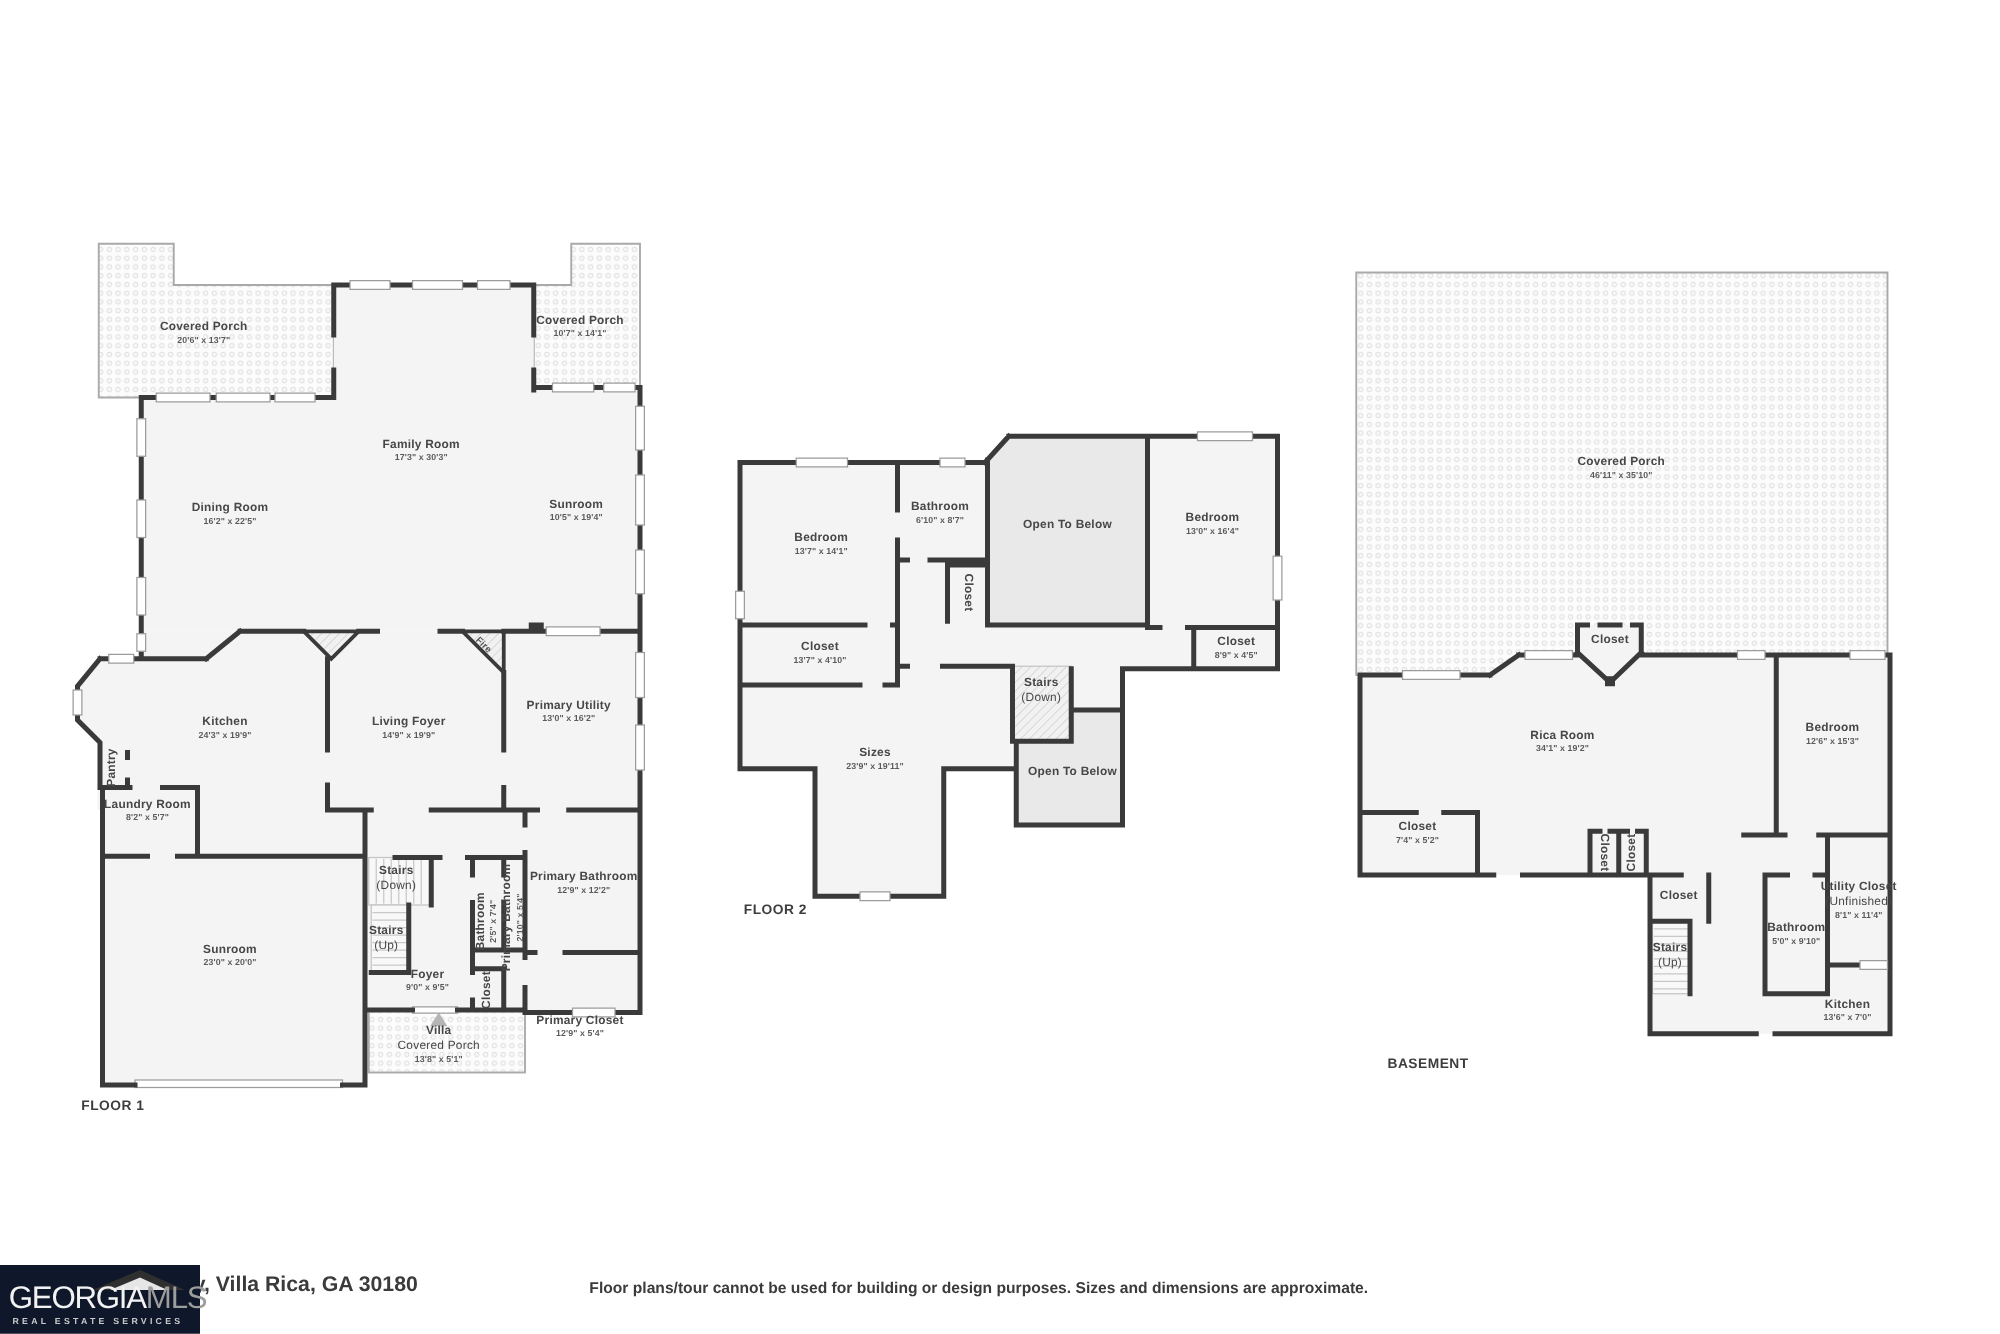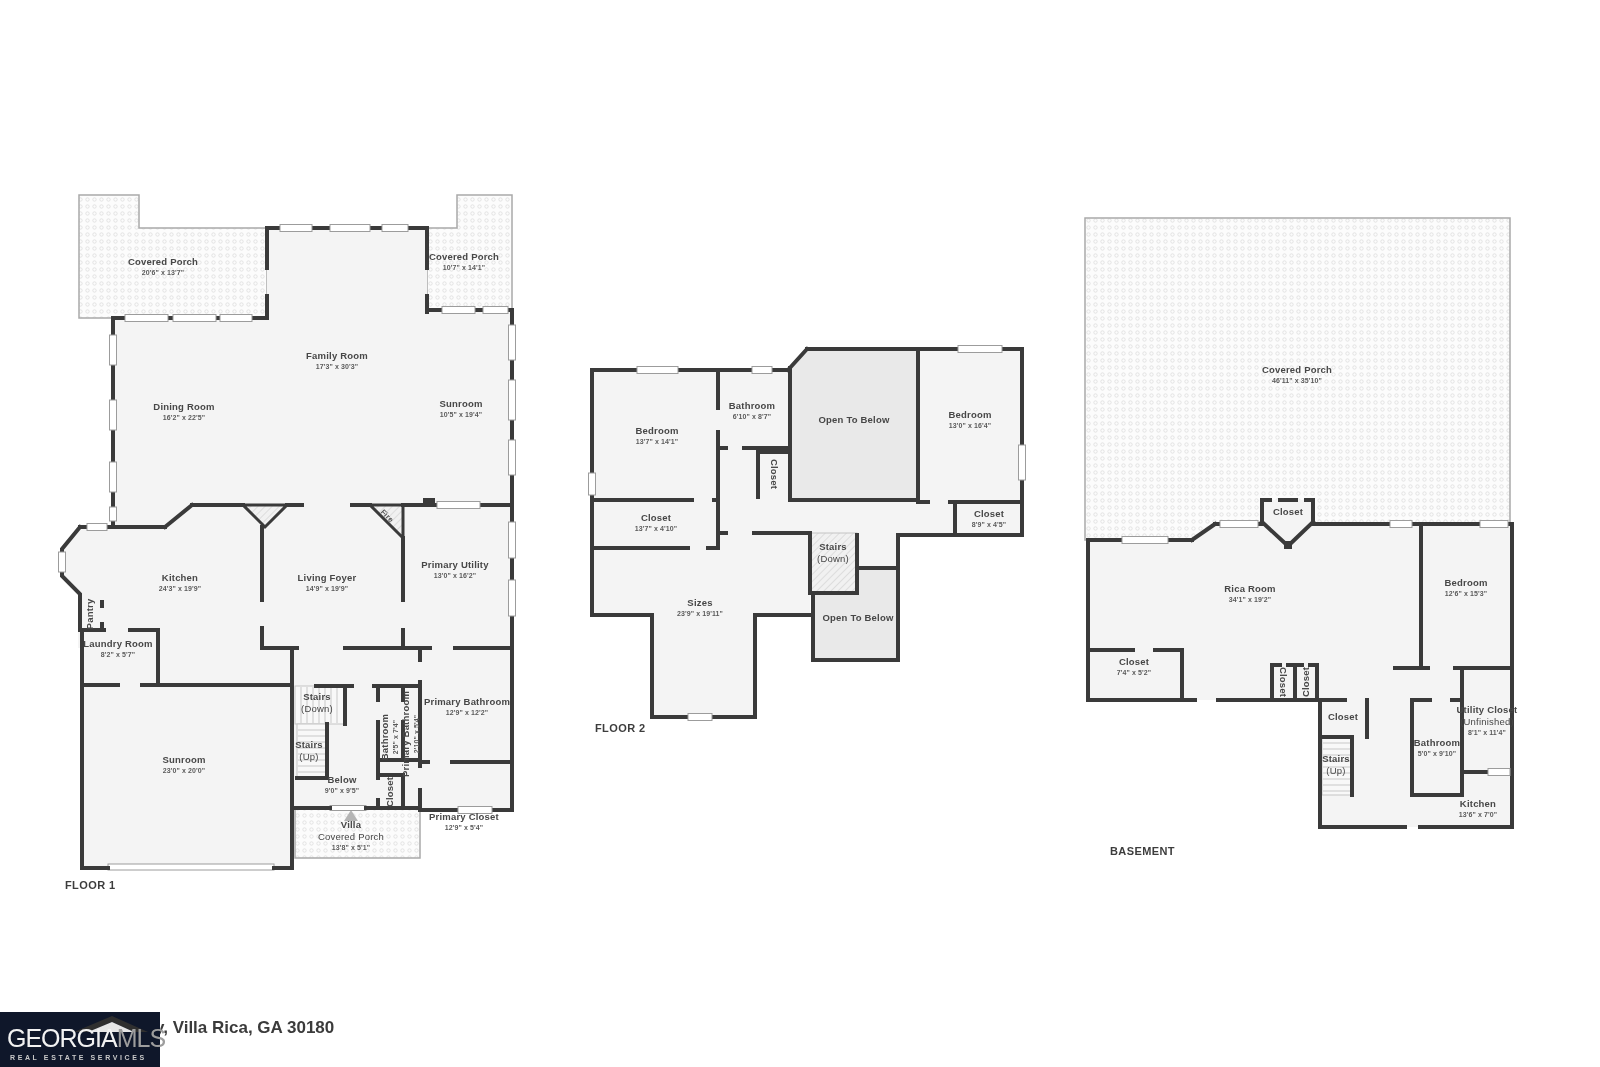--- a/index.html
+++ b/index.html
@@ -299,21 +299,21 @@
     </div>
 <div class="rlabel" style="left:309px;top:751px">
   <div class="rname">Stairs</div>
       <div class="rsub">(Up)</div>
     </div>
 <div class="rlabel" style="left:184px;top:765px">
   <div class="rname">Sunroom</div>
       <div class="rdims">23'0" x 20'0"</div>
     </div>
 <div class="rlabel" style="left:342px;top:785px">
-  <div class="rname">Below</div>
+  <div class="rname">Foyer</div>
       <div class="rdims">9'0" x 9'5"</div>
     </div>
 <div class="rlabel vert" style="left:390px;top:737px">
   <div class="rname">Bathroom</div>
       <div class="rdims">2'5" x 7'4"</div>
     </div>
 <div class="rlabel vert" style="left:411px;top:734px">
   <div class="rname">Primary Bathroom</div>
       <div class="rdims">2'10" x 5'4"</div>
     </div>
@@ -426,14 +426,15 @@
 
 <div id="logo">
   <svg class="roof" width="78" height="20">
     <polygon points="2,18 40,2 76,18 62,18 40,8 16,18" fill="#2f2f2f"></polygon>
     <polygon points="16,18 40,8 62,18" fill="#e6e6e6"></polygon>
   </svg>
   <div class="wordmark"><span class="g1">GEORGIA</span><span class="g2">MLS</span></div>
   <div class="sub">REAL ESTATE SERVICES</div>
 </div>
 <div id="address">y, Villa Rica, GA 30180</div>
+<div id="disclaimer">Floor plans/tour cannot be used for building or design purposes. Sizes and dimensions are approximate.</div>
 
 </div>
 
 </body></html>

